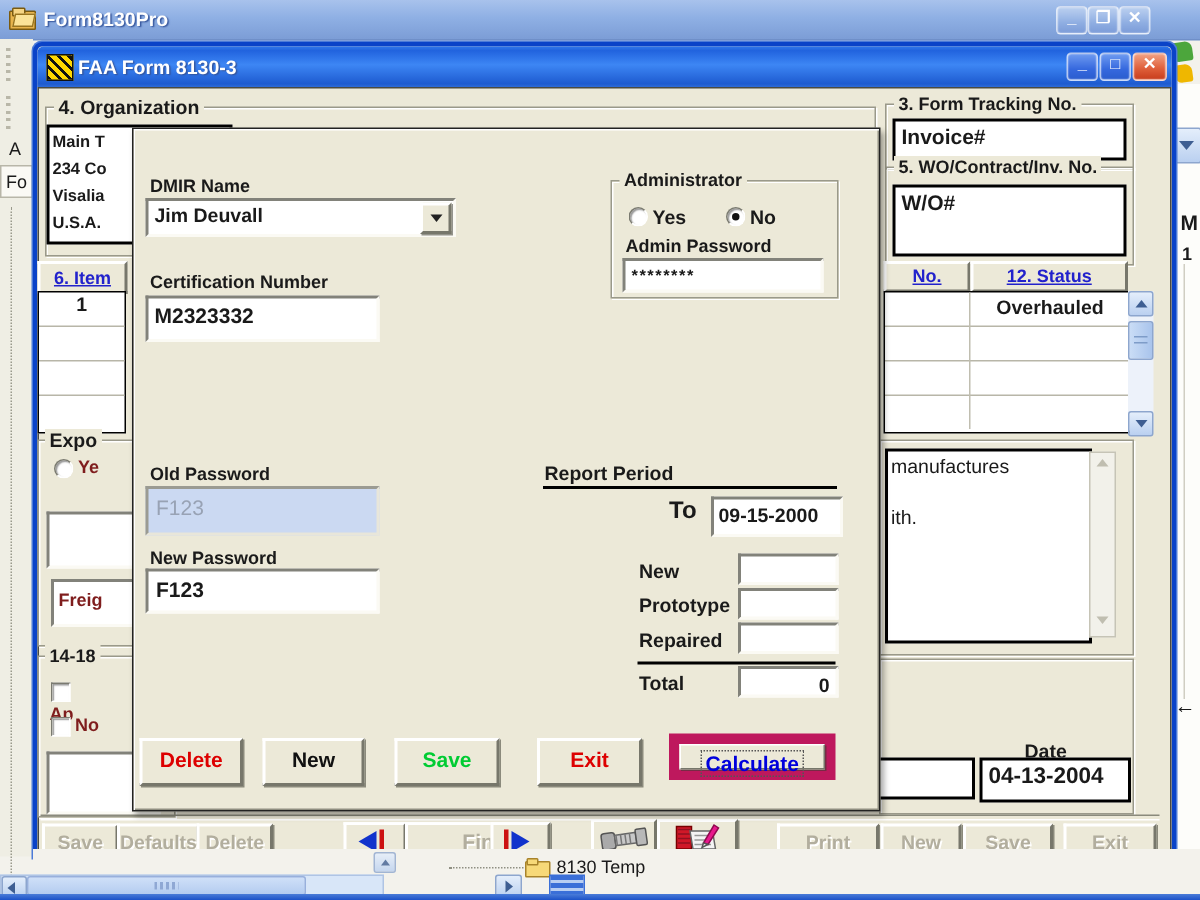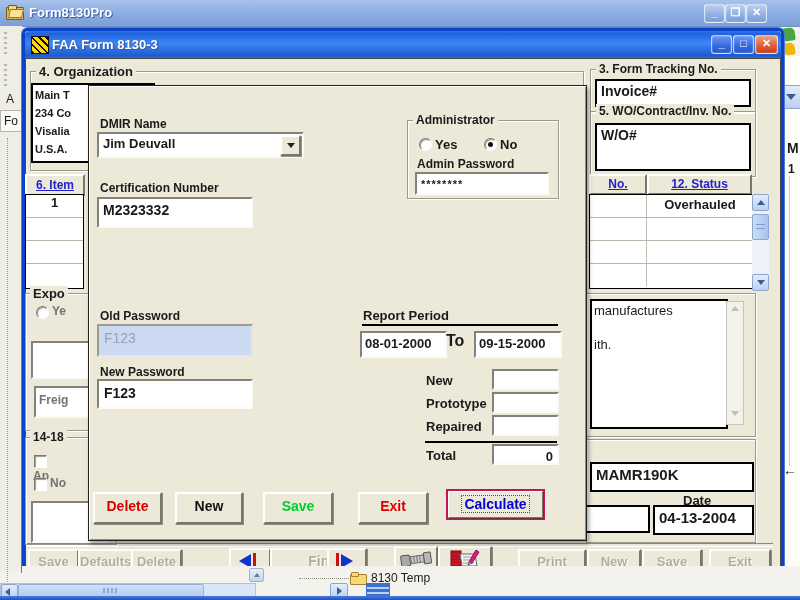--- a/index.html
+++ b/index.html
@@ -34,21 +34,21 @@
     box-shadow:1px 1px 0 rgba(60,60,50,.55);text-align:center;font-weight:bold;}
   .gridhead{background:#ECE9D8;border:2px solid;border-color:#FFFFFF #77776B #77776B #FFFFFF;
     text-align:center;font-weight:bold;color:#2222CC;text-decoration:underline;font-size:12px;}
   .cell-line{border-bottom:1px solid #b8b6a8;}
   .radio{width:11px;height:11px;border-radius:50%;background:#fff;
     border:1px solid;border-color:#7a7a70 #fff #fff #7a7a70;box-shadow:inset 1px 1px 1px #999;}
   .radio.sel::after{content:"";position:absolute;left:3px;top:3px;width:5px;height:5px;
     border-radius:50%;background:#111;}
   .checkbox{width:11px;height:11px;background:#fff;border:1px solid;
     border-color:#7a7a70 #fff #fff #7a7a70;box-shadow:inset 1px 1px 1px #999;}
-  .gray{color:#737373;}
+  .gray{color:#7f1d1d;}
   .xpsb{background:linear-gradient(180deg,#E4EEFB,#BAD0F0);border:1px solid #8DA6CE;
     border-radius:2px;}
   .tri{width:0;height:0;}
   .dlg{left:88px;top:85px;width:497px;height:454px;background:#ECE9D8;
     border:1px solid #222;box-shadow:inset 1px 1px 0 #fff,inset -1px -1px 0 #8f8e80,2px 3px 4px rgba(0,0,0,.35);
     z-index:10;}
   .lbl12{font-size:12px;font-weight:bold;}
   .lbl13{font-size:13px;font-weight:bold;}
   .val{font-size:14px;font-weight:bold;}
   .disabledtxt{color:#b2ae9e;text-shadow:1px 1px 0 #fff;}
@@ -178,21 +178,20 @@
       <div class="abs blackbox" style="left:564px;top:240px;width:134px;height:126px;overflow:hidden;">
         <div class="abs" style="left:2px;top:2px;font-size:13px;">manufactures</div>
         <div class="abs" style="left:2px;top:36px;font-size:13px;">ith.</div>
       </div>
       <div class="abs" style="left:700px;top:242px;width:16px;height:122px;background:#F2F1EA;border:1px solid #c6c4b6;">
         <div class="tri" style="margin:4px auto 0;border-left:4px solid transparent;border-right:4px solid transparent;border-bottom:5px solid #c0beb0;"></div>
         <div class="tri" style="margin:100px auto 0;border-left:4px solid transparent;border-right:4px solid transparent;border-top:5px solid #c0beb0;"></div>
       </div>
 
       <div class="abs etched" style="left:560px;top:380px;width:168px;height:102px;"></div>
-      <div class="abs blackbox" style="left:564px;top:403px;width:156px;height:24px;font-size:15px;font-weight:bold;padding:2px 0 0 4px;">MAMR190K</div>
       <div class="abs b" style="left:657px;top:434px;font-size:13px;">Date</div>
       <div class="abs blackbox" style="left:558px;top:446px;width:62px;height:24px;"></div>
       <div class="abs blackbox" style="left:627px;top:446px;width:93px;height:24px;font-size:15px;font-weight:bold;padding:2px 0 0 4px;">04-13-2004</div>
 
       <div class="abs" style="left:1px;top:484px;width:746px;height:2px;border-top:1px solid #8a8a7c;border-bottom:1px solid #fff;"></div>
 
       <div class="abs btn disabledtxt" style="left:2px;top:490px;width:47px;height:20px;font-size:13px;padding-top:3px;">Save</div>
       <div class="abs btn disabledtxt" style="left:52px;top:490px;width:51px;height:20px;font-size:13px;padding-top:3px;">Defaults</div>
       <div class="abs btn disabledtxt" style="left:105px;top:490px;width:47px;height:20px;font-size:13px;padding-top:3px;">Delete</div>
 
@@ -259,39 +258,38 @@
     <div class="abs sunk val" style="left:8px;top:111px;width:148px;height:24px;padding:3px 0 0 4px;box-sizing:content-box;">M2323332</div>
 
     <div class="abs lbl12" style="left:11px;top:223px;">Old Password</div>
     <div class="abs" style="left:8px;top:238px;width:147px;height:25px;background:#CBD9F2;border:2px solid;border-color:#9b9b92 #e8e6da #e8e6da #9b9b92;font-size:14px;color:#98a2b4;padding:4px 0 0 5px;box-sizing:content-box;">F123</div>
 
     <div class="abs lbl12" style="left:11px;top:279px;">New Password</div>
     <div class="abs sunk val" style="left:8px;top:293px;width:147px;height:22px;padding:4px 0 0 5px;box-sizing:content-box;">F123</div>
 
     <div class="abs lbl13" style="left:274px;top:222px;">Report Period</div>
     <div class="abs hline" style="left:273px;top:238px;width:196px;"></div>
-    <div class="abs sunk b" style="left:271px;top:245px;width:80px;height:20px;font-size:13px;padding:3px 0 0 3px;box-sizing:content-box;">08-01-2000</div>
     <div class="abs b" style="left:357px;top:246px;font-size:16px;">To</div>
     <div class="abs sunk b" style="left:385px;top:245px;width:81px;height:20px;font-size:13px;padding:3px 0 0 3px;box-sizing:content-box;">09-15-2000</div>
 
     <div class="abs lbl13" style="left:337px;top:287px;">New</div>
     <div class="abs sunk" style="left:403px;top:283px;width:63px;height:17px;"></div>
     <div class="abs lbl13" style="left:337px;top:310px;">Prototype</div>
     <div class="abs sunk" style="left:403px;top:306px;width:63px;height:17px;"></div>
     <div class="abs lbl13" style="left:337px;top:333px;">Repaired</div>
     <div class="abs sunk" style="left:403px;top:329px;width:63px;height:17px;"></div>
     <div class="abs hline" style="left:336px;top:355px;width:132px;"></div>
     <div class="abs lbl13" style="left:337px;top:362px;">Total</div>
     <div class="abs sunk b" style="left:403px;top:358px;width:59px;height:14px;font-size:13px;text-align:right;padding:3px 4px 0 0;box-sizing:content-box;">0</div>
 
     <div class="abs btn" style="left:4px;top:406px;width:65px;height:24px;font-size:14px;color:#DD0000;padding-top:4px;box-sizing:content-box;">Delete</div>
     <div class="abs btn" style="left:86px;top:406px;width:64px;height:24px;font-size:14px;color:#111;padding-top:4px;box-sizing:content-box;">New</div>
     <div class="abs btn" style="left:174px;top:406px;width:66px;height:24px;font-size:14px;color:#00CC33;padding-top:4px;box-sizing:content-box;">Save</div>
     <div class="abs btn" style="left:269px;top:406px;width:66px;height:24px;font-size:14px;color:#DD0000;padding-top:4px;box-sizing:content-box;">Exit</div>
-    <div class="abs" style="left:357px;top:403px;width:99px;height:31px;border:2px solid #be185d;background:#5eead4;box-sizing:border-box;">
+    <div class="abs" style="left:357px;top:403px;width:111px;height:31px;border:7px solid #be185d;background:#5eead4;box-sizing:border-box;">
       <div class="btn" style="width:100%;height:100%;font-size:14px;color:#0000DD;box-sizing:border-box;padding-top:4px;border-width:1px;">
         <span style="outline:1px dotted #555;padding:0 2px;">Calculate</span>
       </div>
     </div>
   </div>
 
   <div class="abs" style="left:22px;top:566px;width:778px;height:34px;background:#F3F2EC;"></div>
 
   <div class="abs xpsb" style="left:249px;top:568px;width:13px;height:12px;opacity:.8;">
     <div class="tri" style="margin:4px auto 0;border-left:3px solid transparent;border-right:3px solid transparent;border-bottom:4px solid #3E5E92;"></div>

